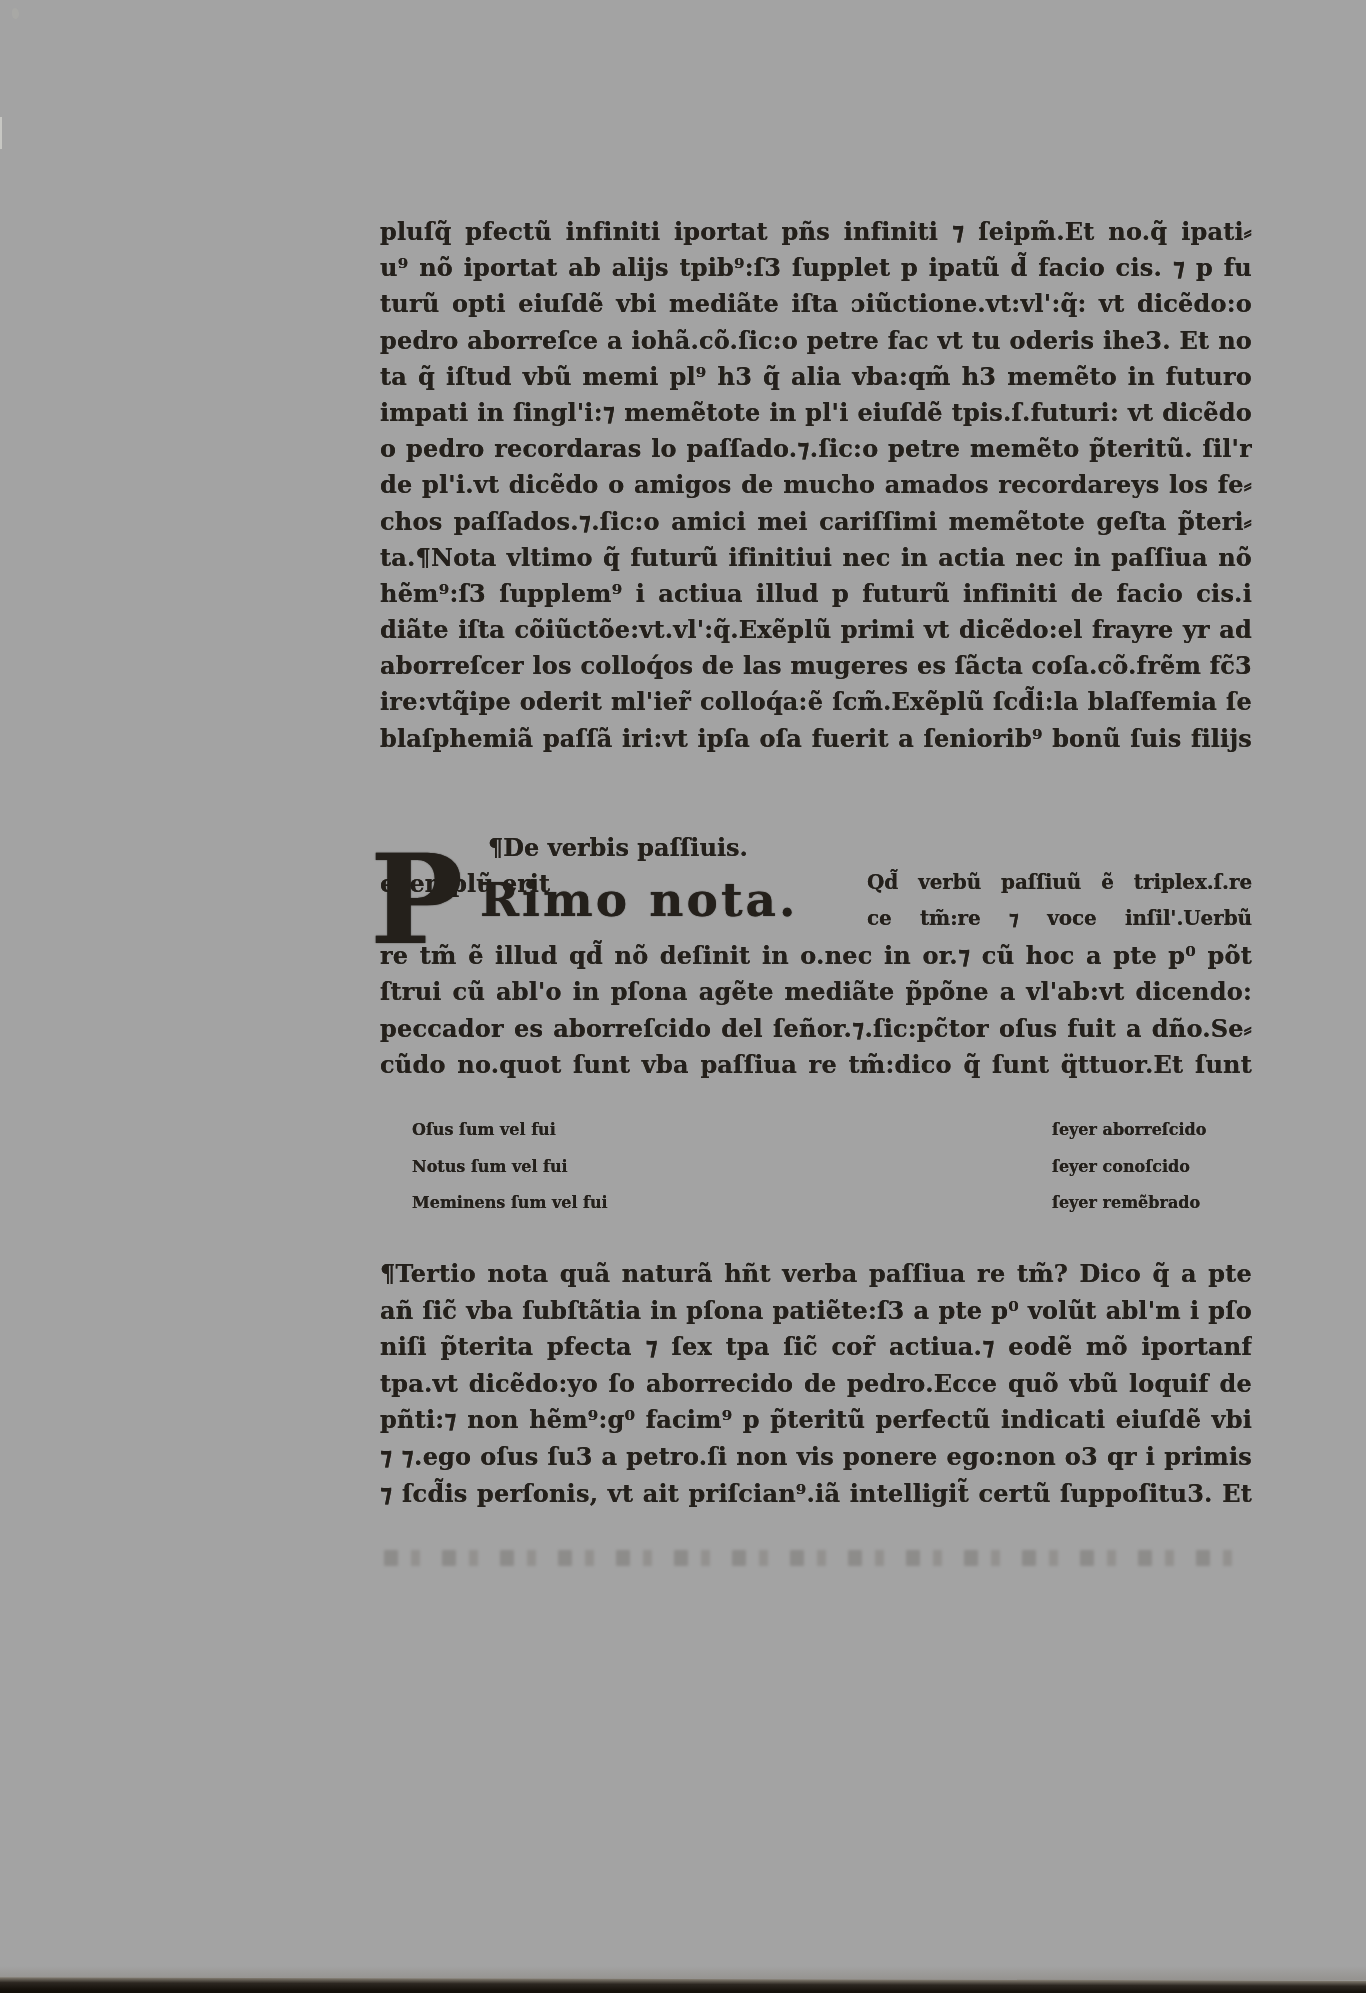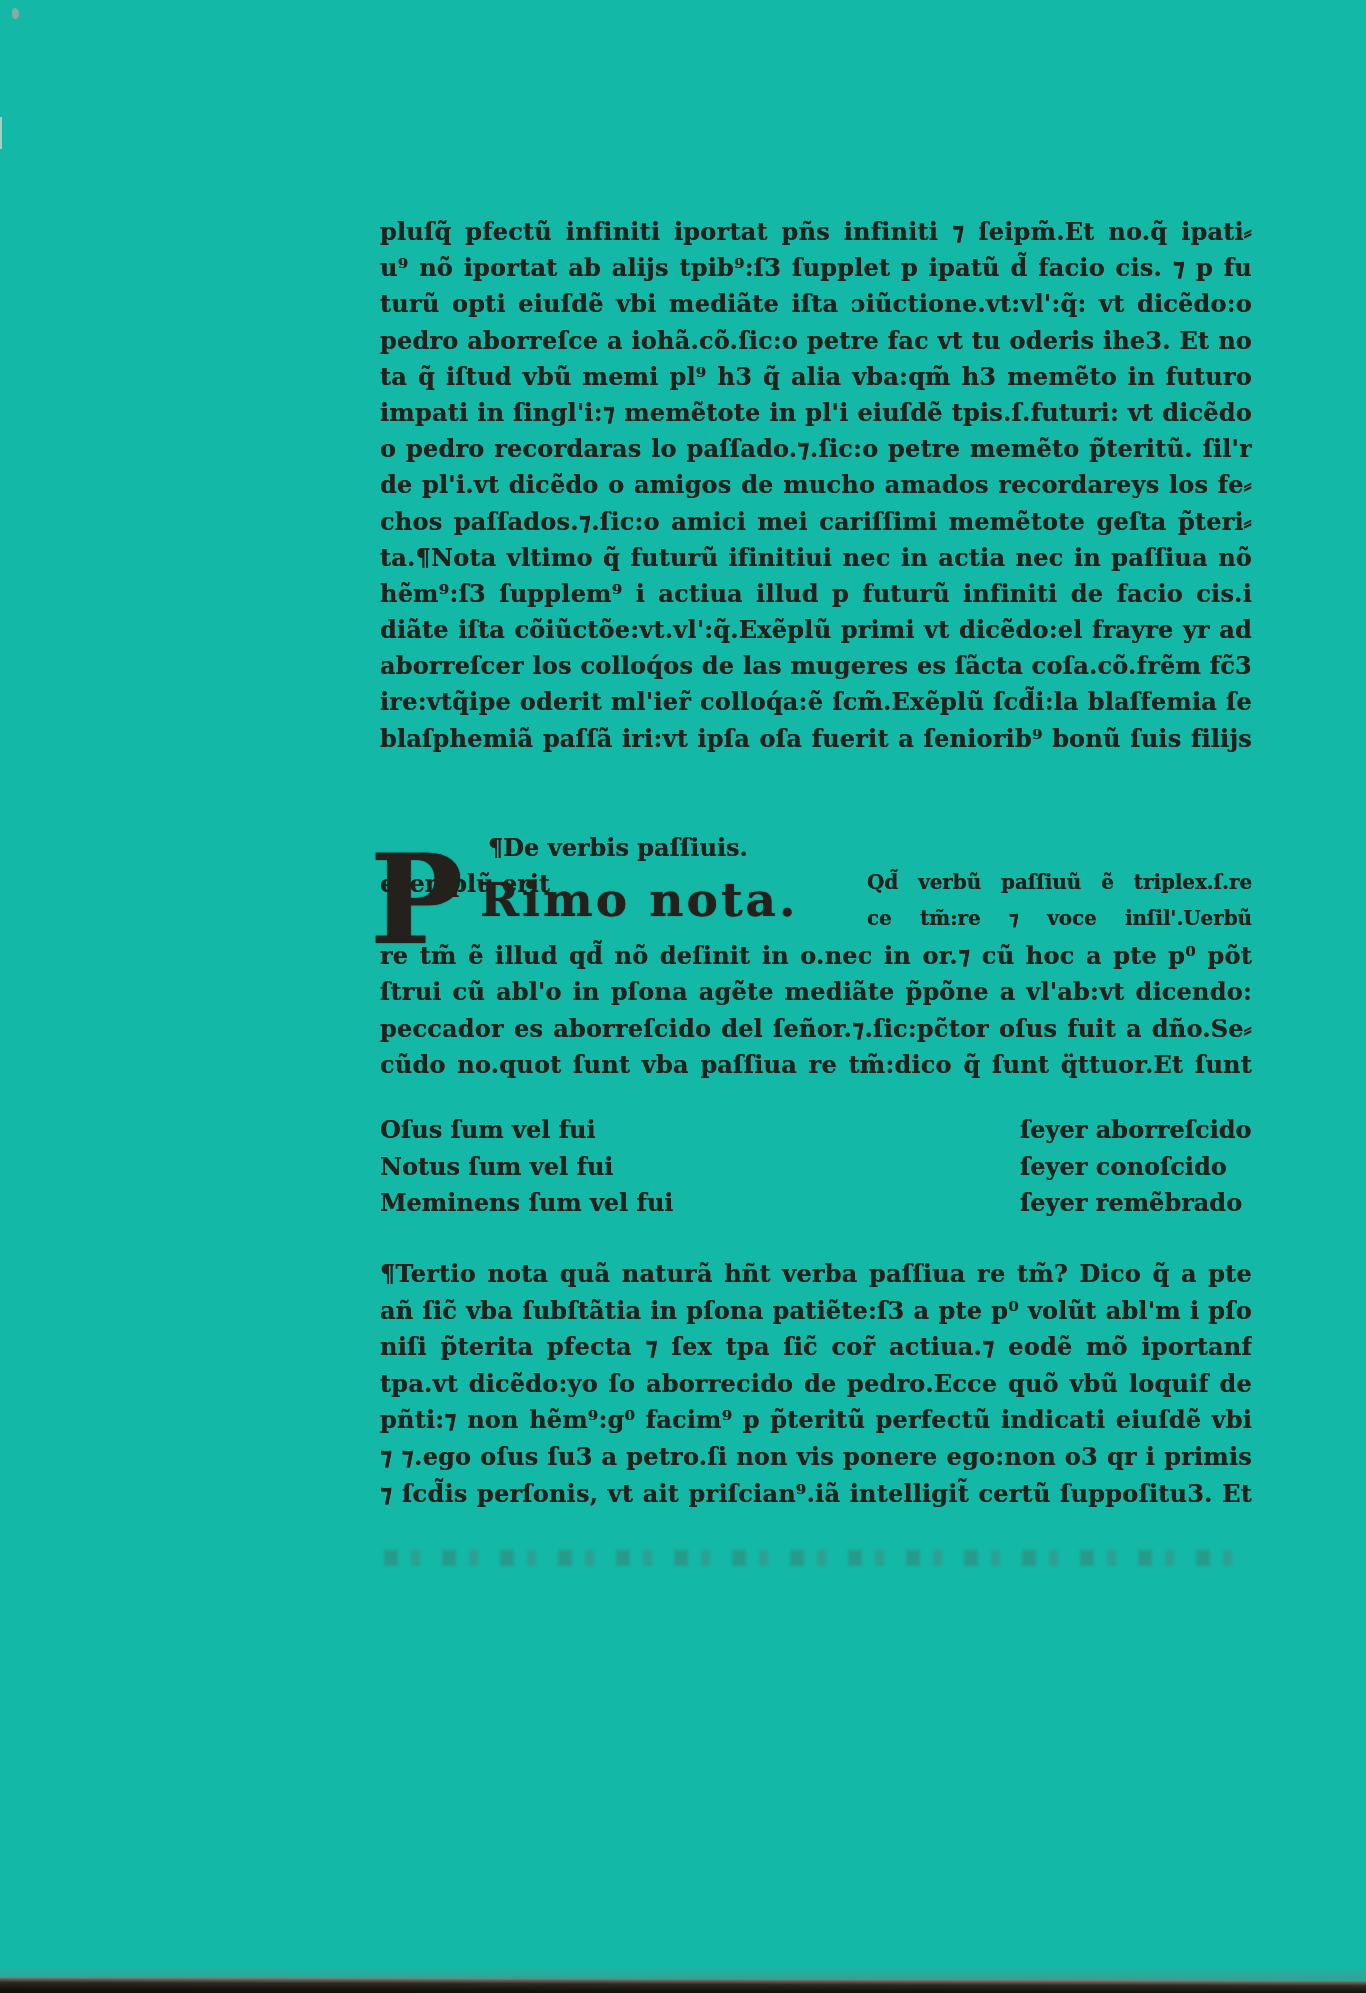--- a/index.html
+++ b/index.html
@@ -1,38 +1,38 @@
 <!DOCTYPE html>
 <html><head>
 <meta charset="utf-8">
 <style>
   html,body{margin:0;padding:0;background:#dedede;}
-  .page{position:relative;width:1366px;height:1993px;background:#14b8a6;overflow:hidden;
+  .page{position:relative;width:1366px;height:1993px;background:#a3a3a3;overflow:hidden;
         font-family:"DejaVu Serif","DejaVu Sans",serif;color:#24201b;}
   .tb{position:absolute;left:380px;top:214px;width:872px;}
   .ln{position:relative;height:36.2px;line-height:36.2px;font-size:24px;font-weight:bold;
       text-align:justify;text-align-last:justify;letter-spacing:0.2px;overflow:hidden;
       text-shadow:0 0 0.6px rgba(28,24,19,0.8);}
   .left{text-align:left;text-align-last:left;}
   .b1{position:absolute;top:0;left:0;right:0;}
   .headline{position:absolute;top:616px;left:0;right:0;height:36.2px;display:flex;
             justify-content:space-between;font-size:24px;font-weight:bold;line-height:36.2px;
             text-shadow:0 0 0.6px rgba(28,24,19,0.8);flex-direction:column;}
   .headline .hl{padding-left:108px;}
   .primo-initial{position:absolute;left:-10px;top:624px;font-size:124px;line-height:1;
                  font-weight:bold;text-shadow:0 0 1.2px rgba(20,17,12,0.9);}
   .primo-title{position:absolute;left:100px;top:662px;font-size:47px;line-height:1;
                font-weight:bold;letter-spacing:3px;text-shadow:0 0 1px rgba(20,17,12,0.85);}
   .primo-side{position:absolute;left:487px;top:650px;width:385px;}
   .primo-side .ln{font-size:20px;height:36.4px;line-height:36.4px;letter-spacing:-0.1px;}
   .primo-body{position:absolute;top:724px;left:0;right:0;}
   .primo-body .ln{height:36.4px;line-height:36.4px;}
   .vlist{position:absolute;top:898px;left:0;right:0;}
-  .vrow{position:relative;height:36.6px;line-height:36.6px;font-size:24px;font-weight:bold;
-        text-shadow:0 0 0.6px rgba(28,24,19,0.8);}
+  .vrow{position:relative;height:36.6px;line-height:36.6px;font-size:16px;font-weight:bold;
+        text-shadow:0 0 0.6px rgba(28,24,19,0.8);margin-left:32px;}
   .vspa{position:absolute;left:640px;top:0;}
   .b3{position:absolute;top:1042px;left:0;right:0;}
   .b3 .ln{height:36.6px;line-height:36.6px;}
   .smudge{position:absolute;top:1336px;left:4px;right:8px;height:16px;opacity:0.28;
           filter:blur(1.4px);
           background:repeating-linear-gradient(90deg,#57524b 0 14px,transparent 14px 27px,
                      #6b655d 27px 36px,transparent 36px 58px);}
   .bottom-fade{position:absolute;left:0;right:0;top:1966px;height:14px;
                background:linear-gradient(to bottom,rgba(122,116,106,0),rgba(122,116,106,0.35));}
   .bottom-edge{position:absolute;left:-6px;right:-6px;top:1979px;height:18px;

